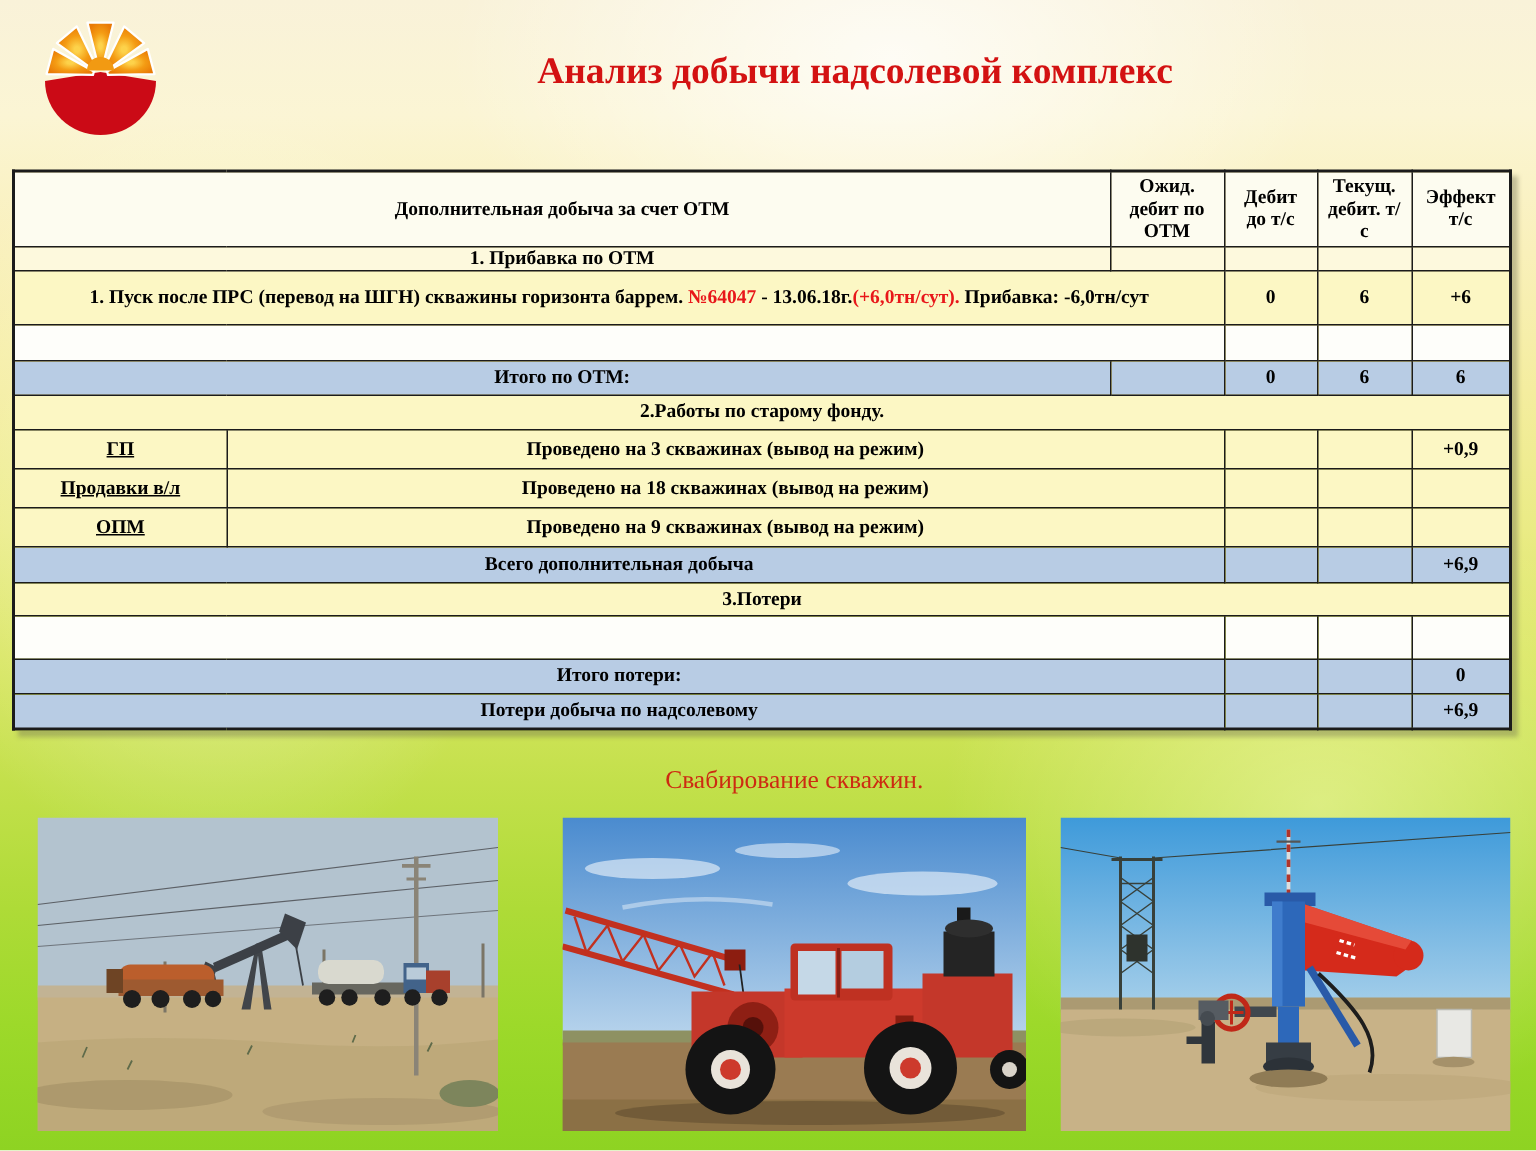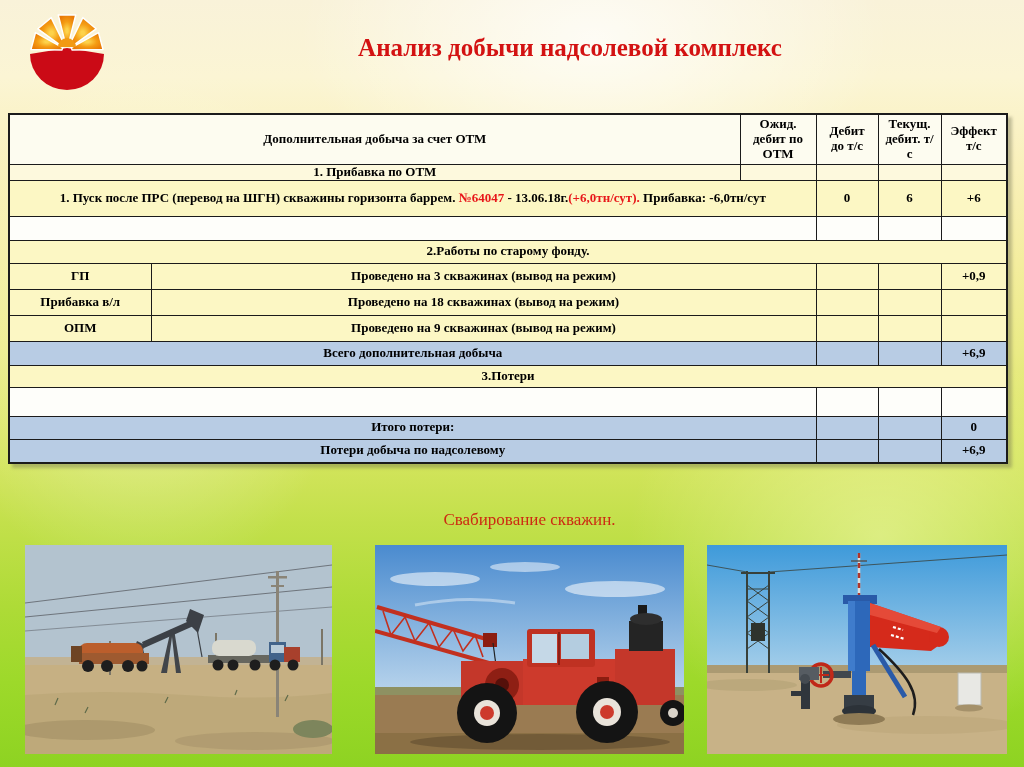--- a/index.html
+++ b/index.html
@@ -29,21 +29,21 @@
     overflow:hidden; vertical-align:middle; line-height:1.15;text-align:center;
   }
   .hdr { text-align:center; font-size:12.5px; }
   .bg-head { background:#fdfcf0; }
   .bg-cream { background:#fdf9dd; }
   .bg-yellow { background:#fcf7c4;margin-top:36px; }
   .bg-white { background:#fefefa; }
   .bg-blue { background:#b8cce4; }
   .val { color:#e8171a; text-align:center; font-size:14px; }
   .right { text-align:right; }
-  .center { text-align:center; }
+  .center { text-align:center;text-decoration:underline; }
   .red-inline { color:#e8171a; }
   td.highlight { border:3px solid #2433cf; }
   .caption {
     position:absolute; top:510px; text-align:center;
     font-size:17px; color:#cd2a12;
   }
   .photo { position:absolute; top:545px; }
   .photo svg { display:block; width:100%; height:100%; }
 </style>
 </head>
@@ -103,32 +103,39 @@
       <td class="val">0</td>
       <td class="val">6</td>
       <td class="val">+6</td>
     </tr>
     <tr style="height:24px" class="bg-white">
       <td colspan="3"></td>
       <td></td>
           <td></td>
           <td></td>
     </tr>
+    <tr style="height:23px" class="bg-blue">
+      <td colspan="2" class="right">Итого по ОТМ:</td>
+      <td></td>
+      <td class="val">0</td>
+      <td class="val">6</td>
+      <td class="val">6</td>
+    </tr>
     <tr style="height:23px" class="bg-yellow">
       <td colspan="6">2.Работы по старому фонду.</td>
     </tr>
     <tr style="height:26px" class="bg-yellow">
       <td class="center">ГП</td>
       <td colspan="2">Проведено на 3 скважинах (вывод на режим)</td>
       <td></td>
           <td></td>
       <td class="val">+0,9</td>
     </tr>
     <tr style="height:26px" class="bg-yellow">
-      <td class="center">Прибавка в/л</td>
+      <td class="center">Продавки в/л</td>
       <td colspan="2">Проведено на 18 скважинах (вывод на режим)</td>
       <td></td>
           <td></td>
       <td class="val"></td>
     </tr>
     <tr style="height:26px" class="bg-yellow">
       <td class="center">ОПМ</td>
       <td colspan="2">Проведено на 9 скважинах (вывод на режим)</td>
       <td></td>
           <td></td>

